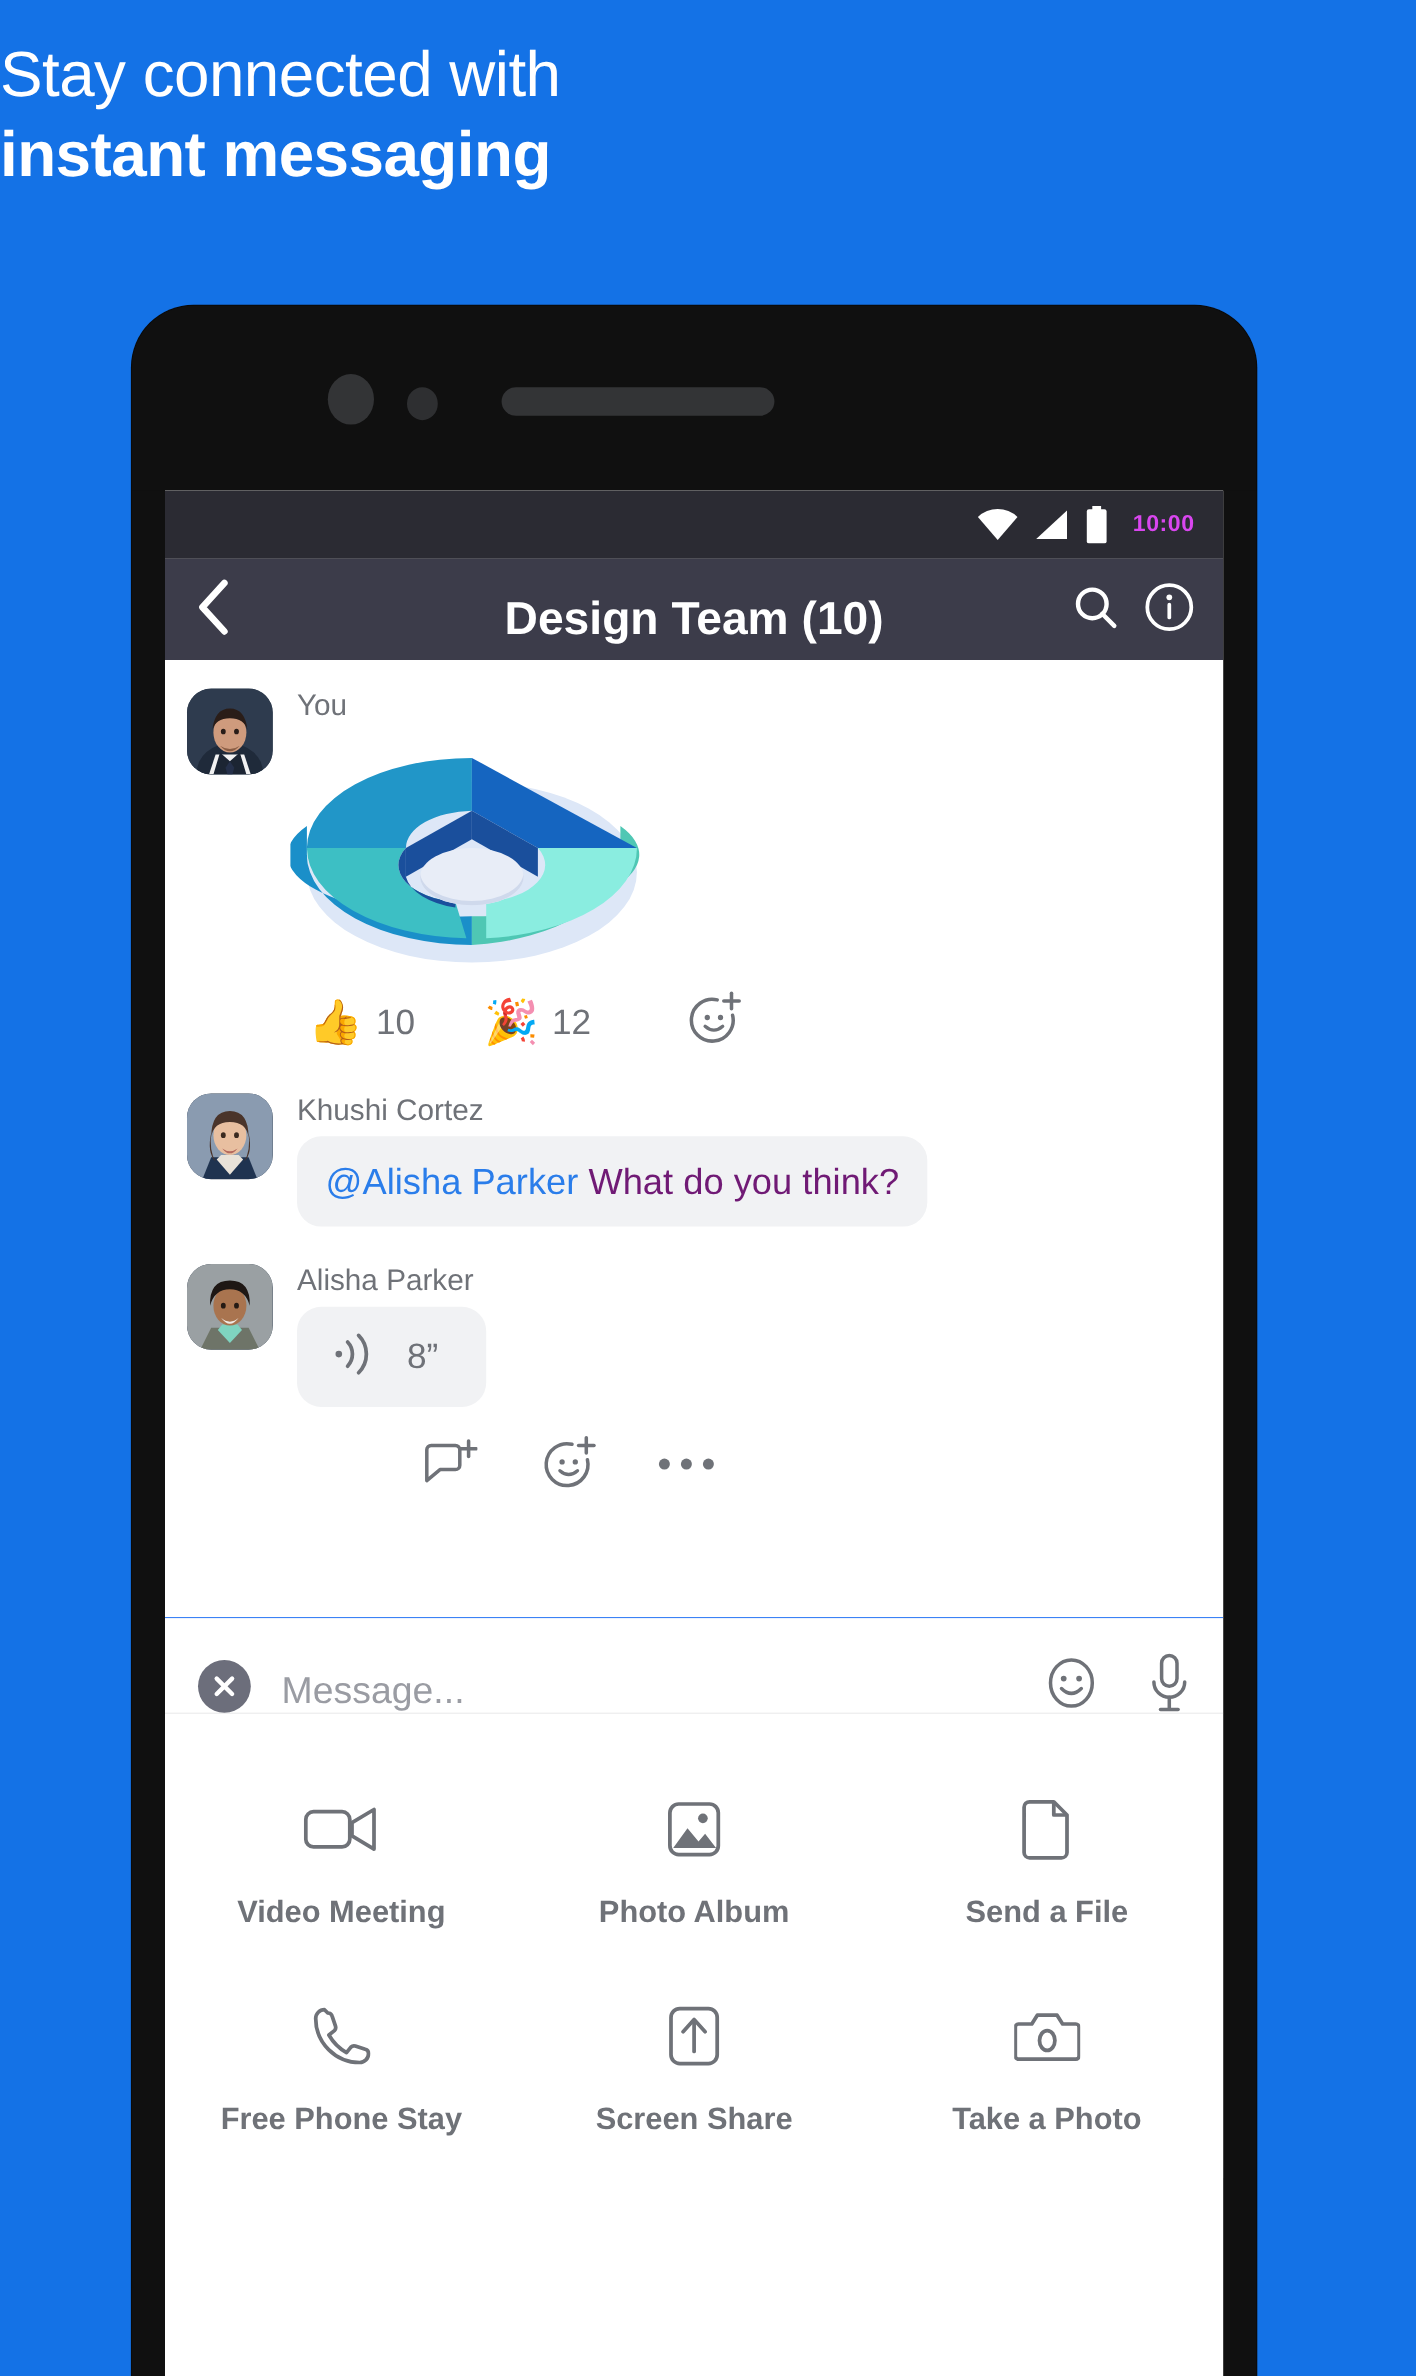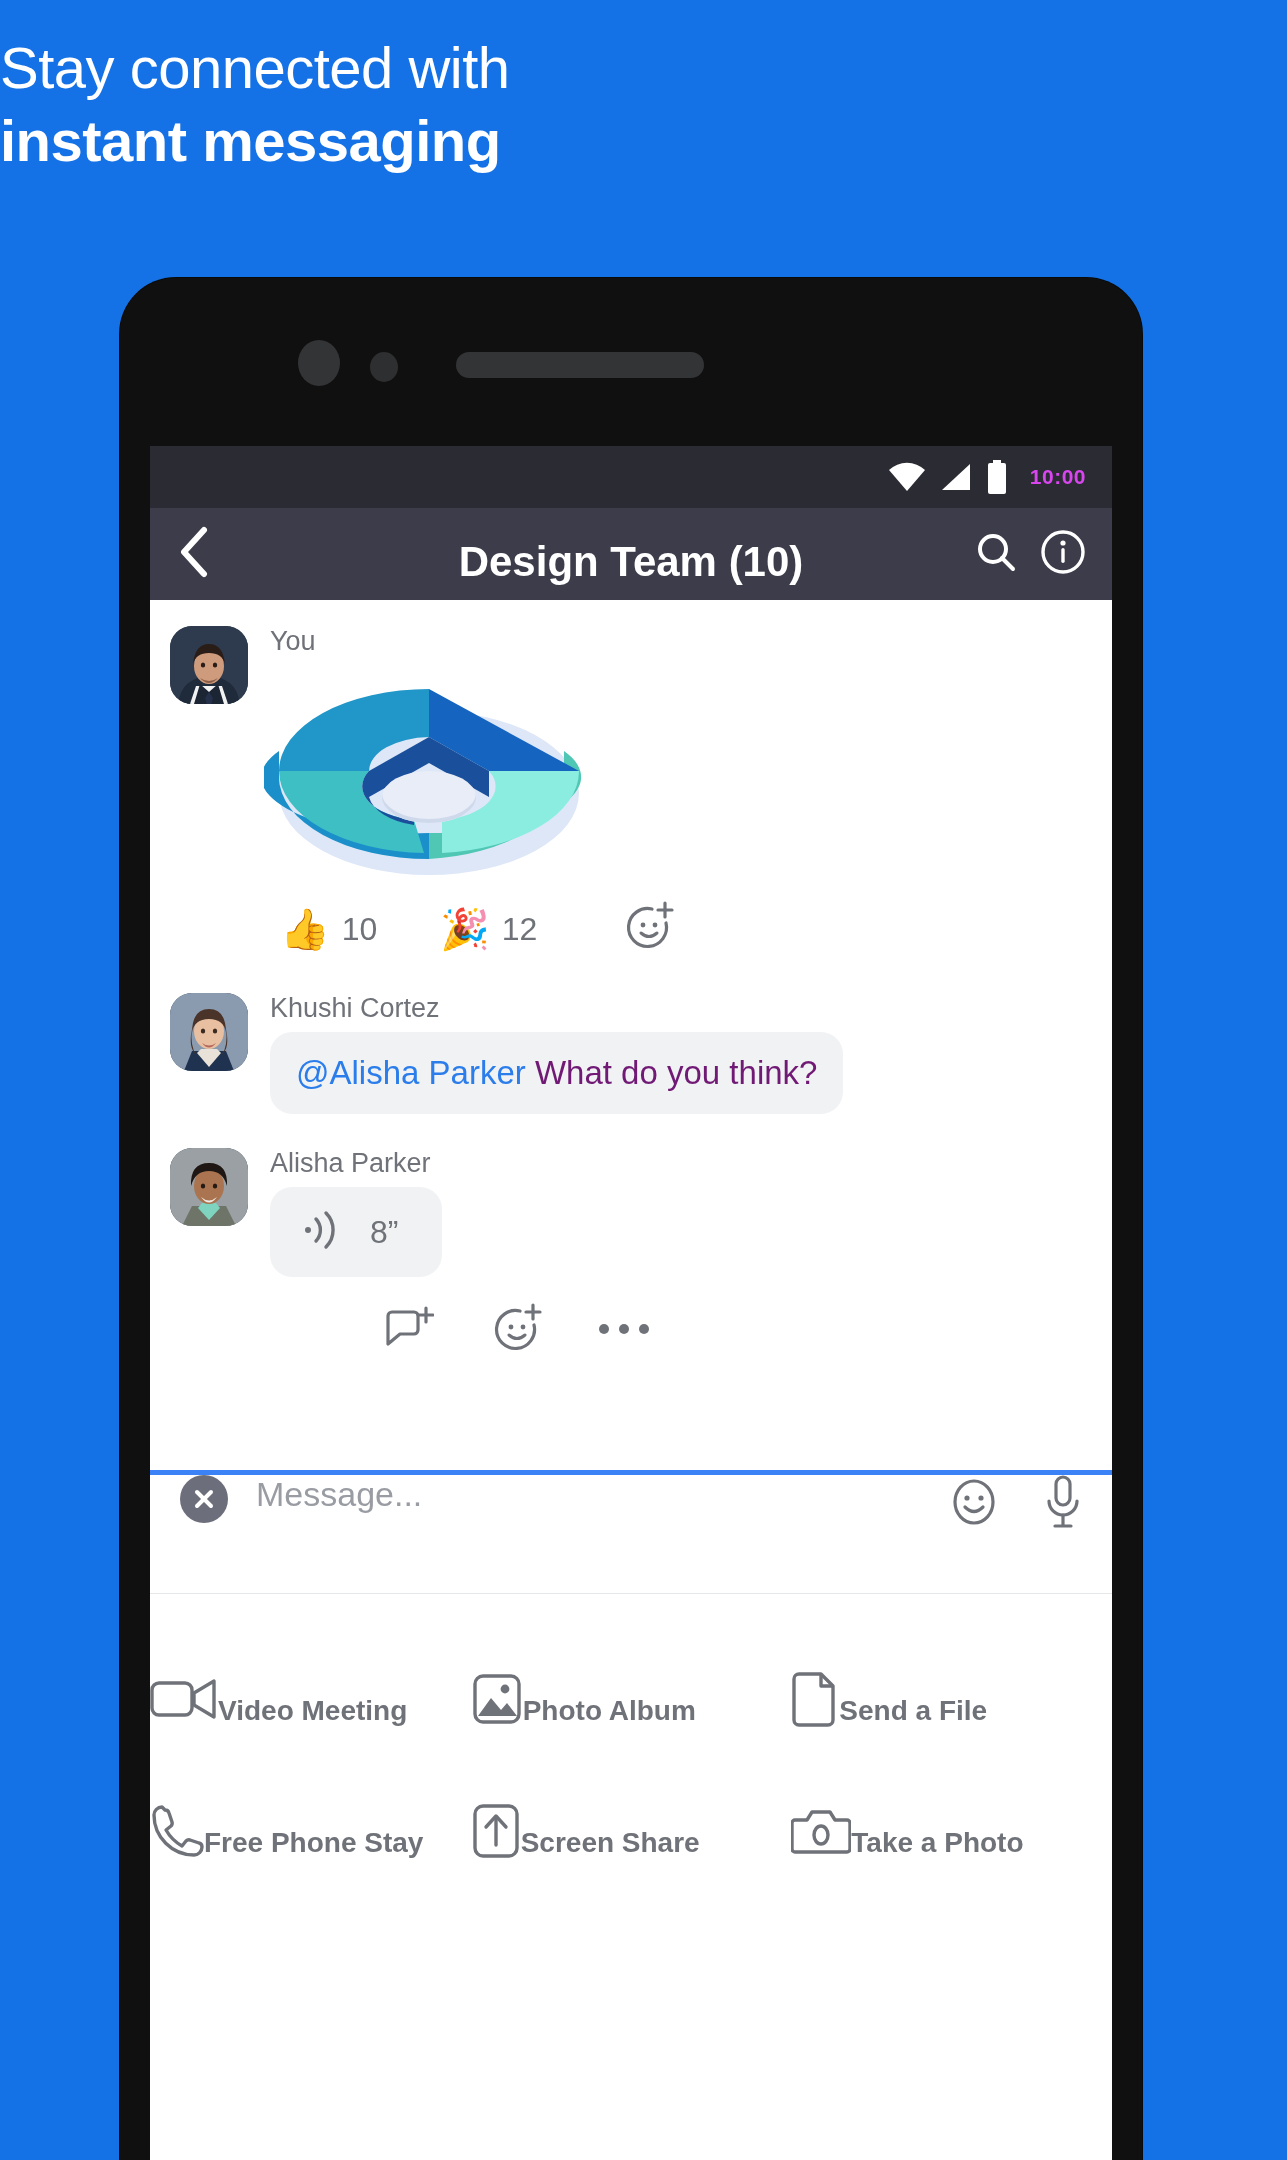--- a/index.html
+++ b/index.html
@@ -119,22 +119,22 @@
   .voicebubble .dur { font-size:32px; color:#6f7278; }
 
   .msg-actions {
     display:flex; align-items:center; gap:56px;
     margin-top:26px; margin-left:112px;
   }
   .msg-actions .act { cursor:pointer; display:flex; align-items:center; }
 
   
   .inputbar {
-    border-top:5px solid #3b82f6; border-bottom:1px solid #e6e7e9;
-    height:124px; display:flex; align-items:flex-start; padding:0 30px;
+    border-top:1px solid #3b82f6; border-bottom:1px solid #e6e7e9;
+    height:88px; display:flex; align-items:flex-end; padding:0 30px;
     background:#fff;
   }
   .closebtn {
     width:48px; height:48px; border-radius:50%; background:#6c6e7b;
     display:flex; align-items:center; justify-content:center;
     flex:0 0 48px; cursor:pointer;
   }
   .msg-input {
     flex:1; border:none; outline:none; background:transparent;
     font-family:"Liberation Sans", sans-serif;
@@ -143,21 +143,21 @@
   .msg-input::placeholder { color:#9a9ca3; }
   .input-icons { display:flex; align-items:center; gap:46px; margin-left:20px; }
   .input-icons .ic { cursor:pointer; display:flex; }
 
   
   .actiongrid {
     padding:46px 0 0 0; background:#fff;
   }
   .arow { display:flex; }
   .acell {
-    flex:1; display:flex; align-items:center;
+    flex:1; display:flex; flex-direction:column; align-items:center;
     cursor:pointer; padding:24px 0 38px 0;
   }
   .acell .glyph { height:70px; display:flex; align-items:center; justify-content:center; }
   .acell .lbl { margin-top:24px; font-size:28px; color:#6f7278; font-weight:700; }
 </style>
 </head>
 <body>
 
 <div class="headline">
   <span class="line1">Stay connected with</span>

